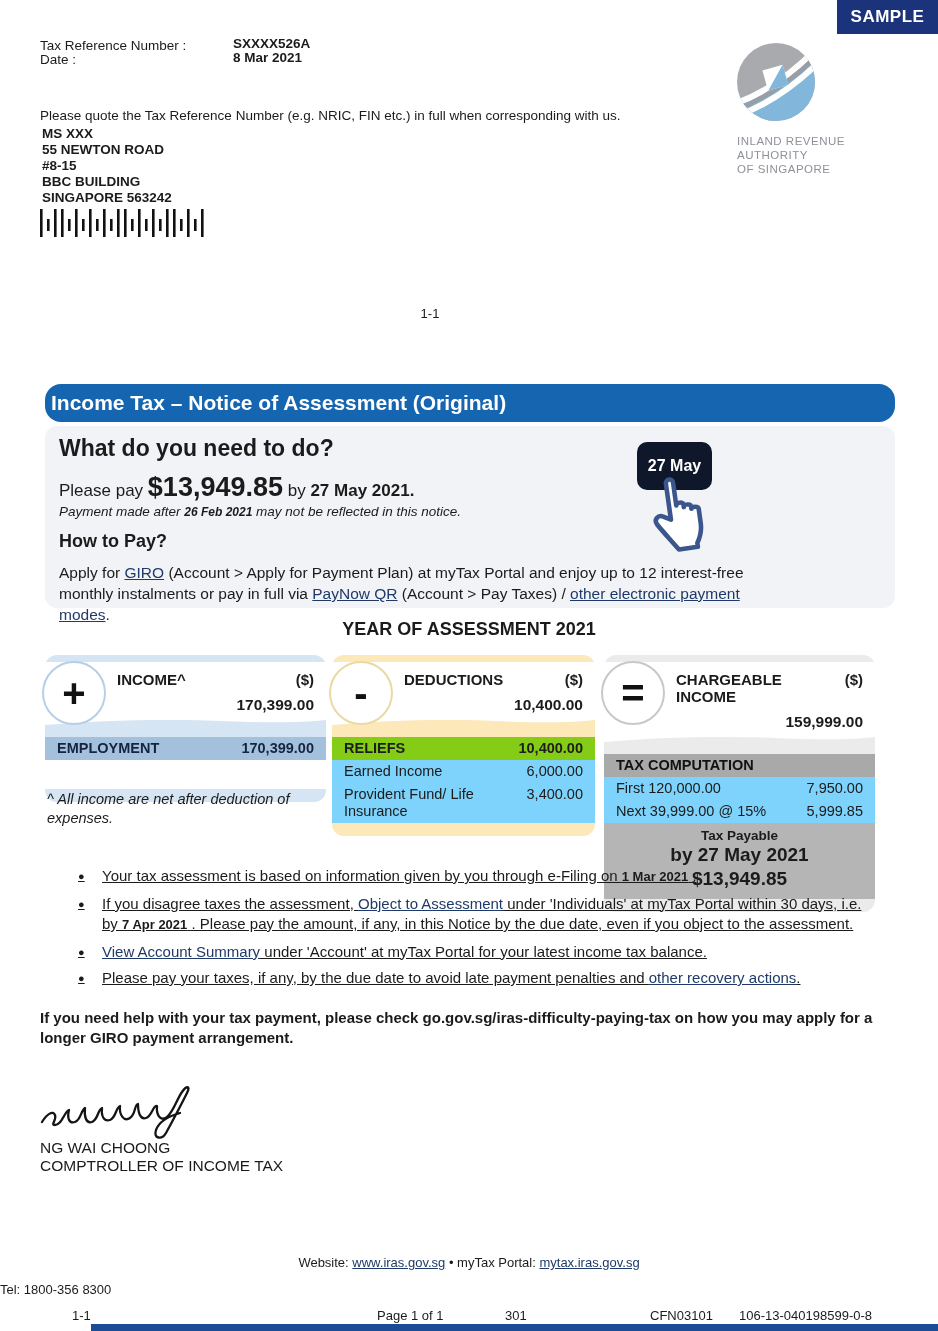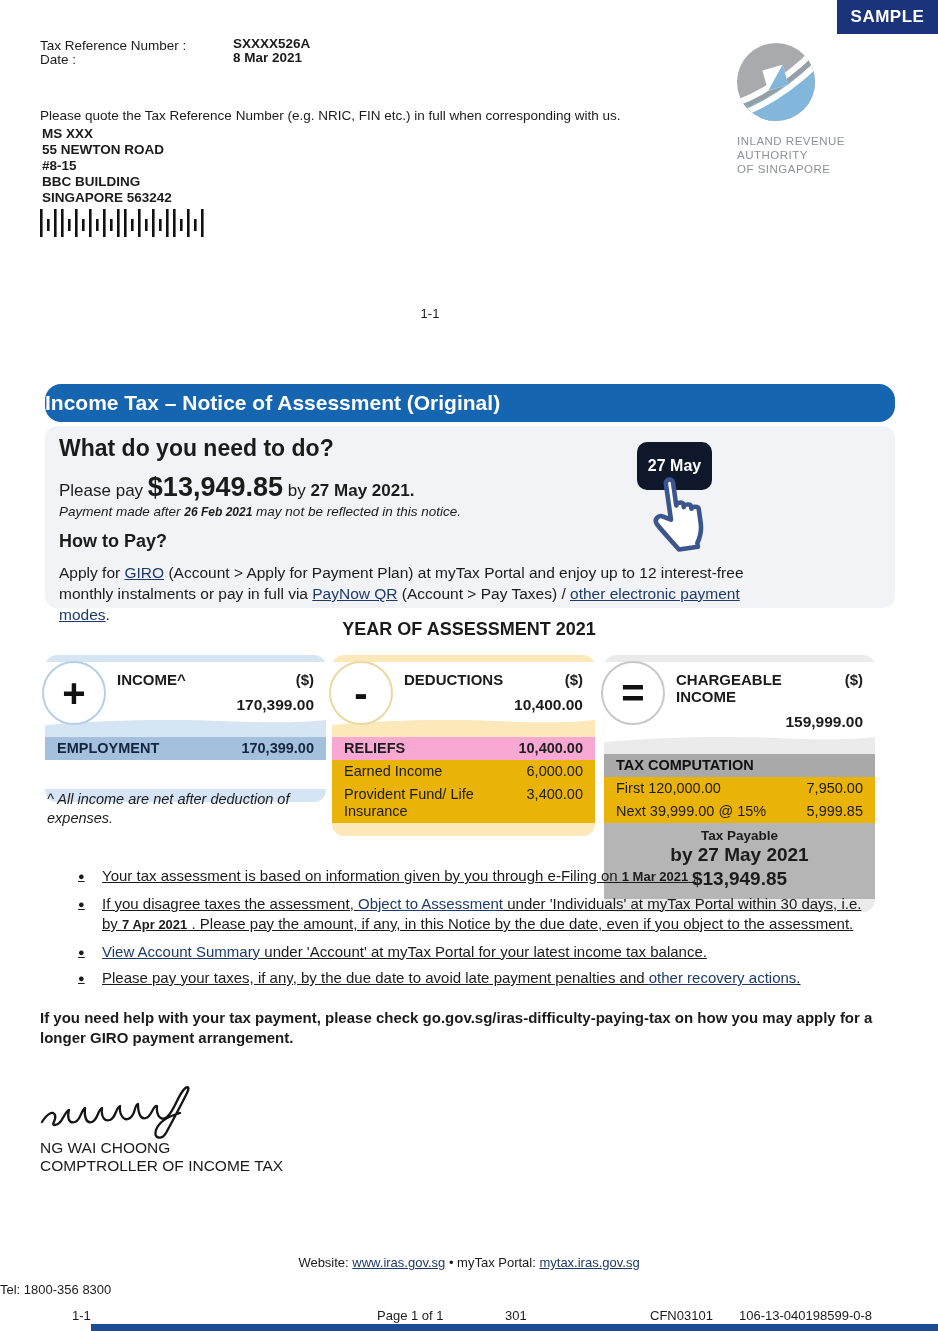--- a/index.html
+++ b/index.html
@@ -17,21 +17,21 @@
   .quote-note{left:40px;top:108px;font-size:13.5px;}
   .address{left:42px;top:126px;font-size:13.5px;font-weight:bold;line-height:16px;}
 
   
   .org-name{left:737px;top:134px;font-size:11.5px;color:#8d9199;line-height:14px;letter-spacing:.5px;}
 
   .page-marker-top{left:0;top:306px;width:860px;text-align:center;font-size:13px;}
 
   
   .notice-title{left:45px;top:384px;width:850px;height:38px;background:#1565b0;border-radius:16px;
-    color:#fff;font-weight:bold;font-size:21px;line-height:38px;padding-left:0;box-sizing:border-box;}
+    color:#fff;font-weight:bold;font-size:21px;line-height:38px;padding-left:6px;box-sizing:border-box;}
 
   
   .action-panel{left:45px;top:426px;width:850px;height:182px;background:#f2f3f7;border-radius:12px;box-sizing:border-box;padding:9px 14px;}
   .ap-heading{font-size:23px;font-weight:bold;margin:0 0 10px 0;}
   .pay-line{font-size:17px;}
   .pay-amount{font-size:27px;font-weight:bold;}
   .pay-bold{font-weight:bold;}
   .pay-note{font-size:13.5px;font-style:italic;margin-top:1px;}
   .pay-note .bdate{font-size:12px;font-weight:bold;}
   .how-heading{font-size:18px;font-weight:bold;margin:12px 0 10px 0;}
@@ -54,23 +54,23 @@
   .wave{display:block;width:100%;height:13px;background:#fff;}
   .sym-circle{position:absolute;left:-3px;top:6px;width:60px;height:60px;border-radius:50%;background:#fff;
     display:flex;align-items:center;justify-content:center;font-weight:900;font-size:40px;color:#111;}
   .circ-blue{border:2px solid #b6cfe6;}
   .circ-gold{border:2px solid #ead9a2;}
   .circ-gray{border:2px solid #c8c8c8;}
   .row{display:flex;justify-content:space-between;font-size:14.5px;padding:3px 12px;line-height:17px;}
   .row-hl{margin-top:8px;font-weight:bold;}
   .hl-blue{background:#a3c1dd;color:#15243f;}
   .hl-blue .rv{color:#15243f;}
-  .hl-gold{background:#f9a8d4;color:#1d1d1d;}
+  .hl-gold{background:#84cc16;color:#1d1d1d;}
   .hl-gray{background:#a9a9a9;color:#111;}
-  .row-w{background:#eab308;justify-content:space-between;}
+  .row-w{background:#7dd3fc;justify-content:space-between;}
   .spacer-row{background:#fff;height:29px;}
   .payable-box{background:#b5b5b5;text-align:center;padding:5px 6px 8px 6px;}
   .pb-caption{font-size:13.5px;font-weight:bold;}
   .pb-line{font-size:19px;font-weight:bold;line-height:24px;}
   .footnote{left:47px;top:790px;width:300px;font-size:14.5px;font-style:italic;line-height:19px;}
 
   
   .bullets{left:78px;top:866px;width:800px;}
   .bullet{display:flex;margin-bottom:6px;text-decoration:underline;}
   .dot{width:24px;flex:0 0 24px;font-size:11px;padding-top:4px;}

